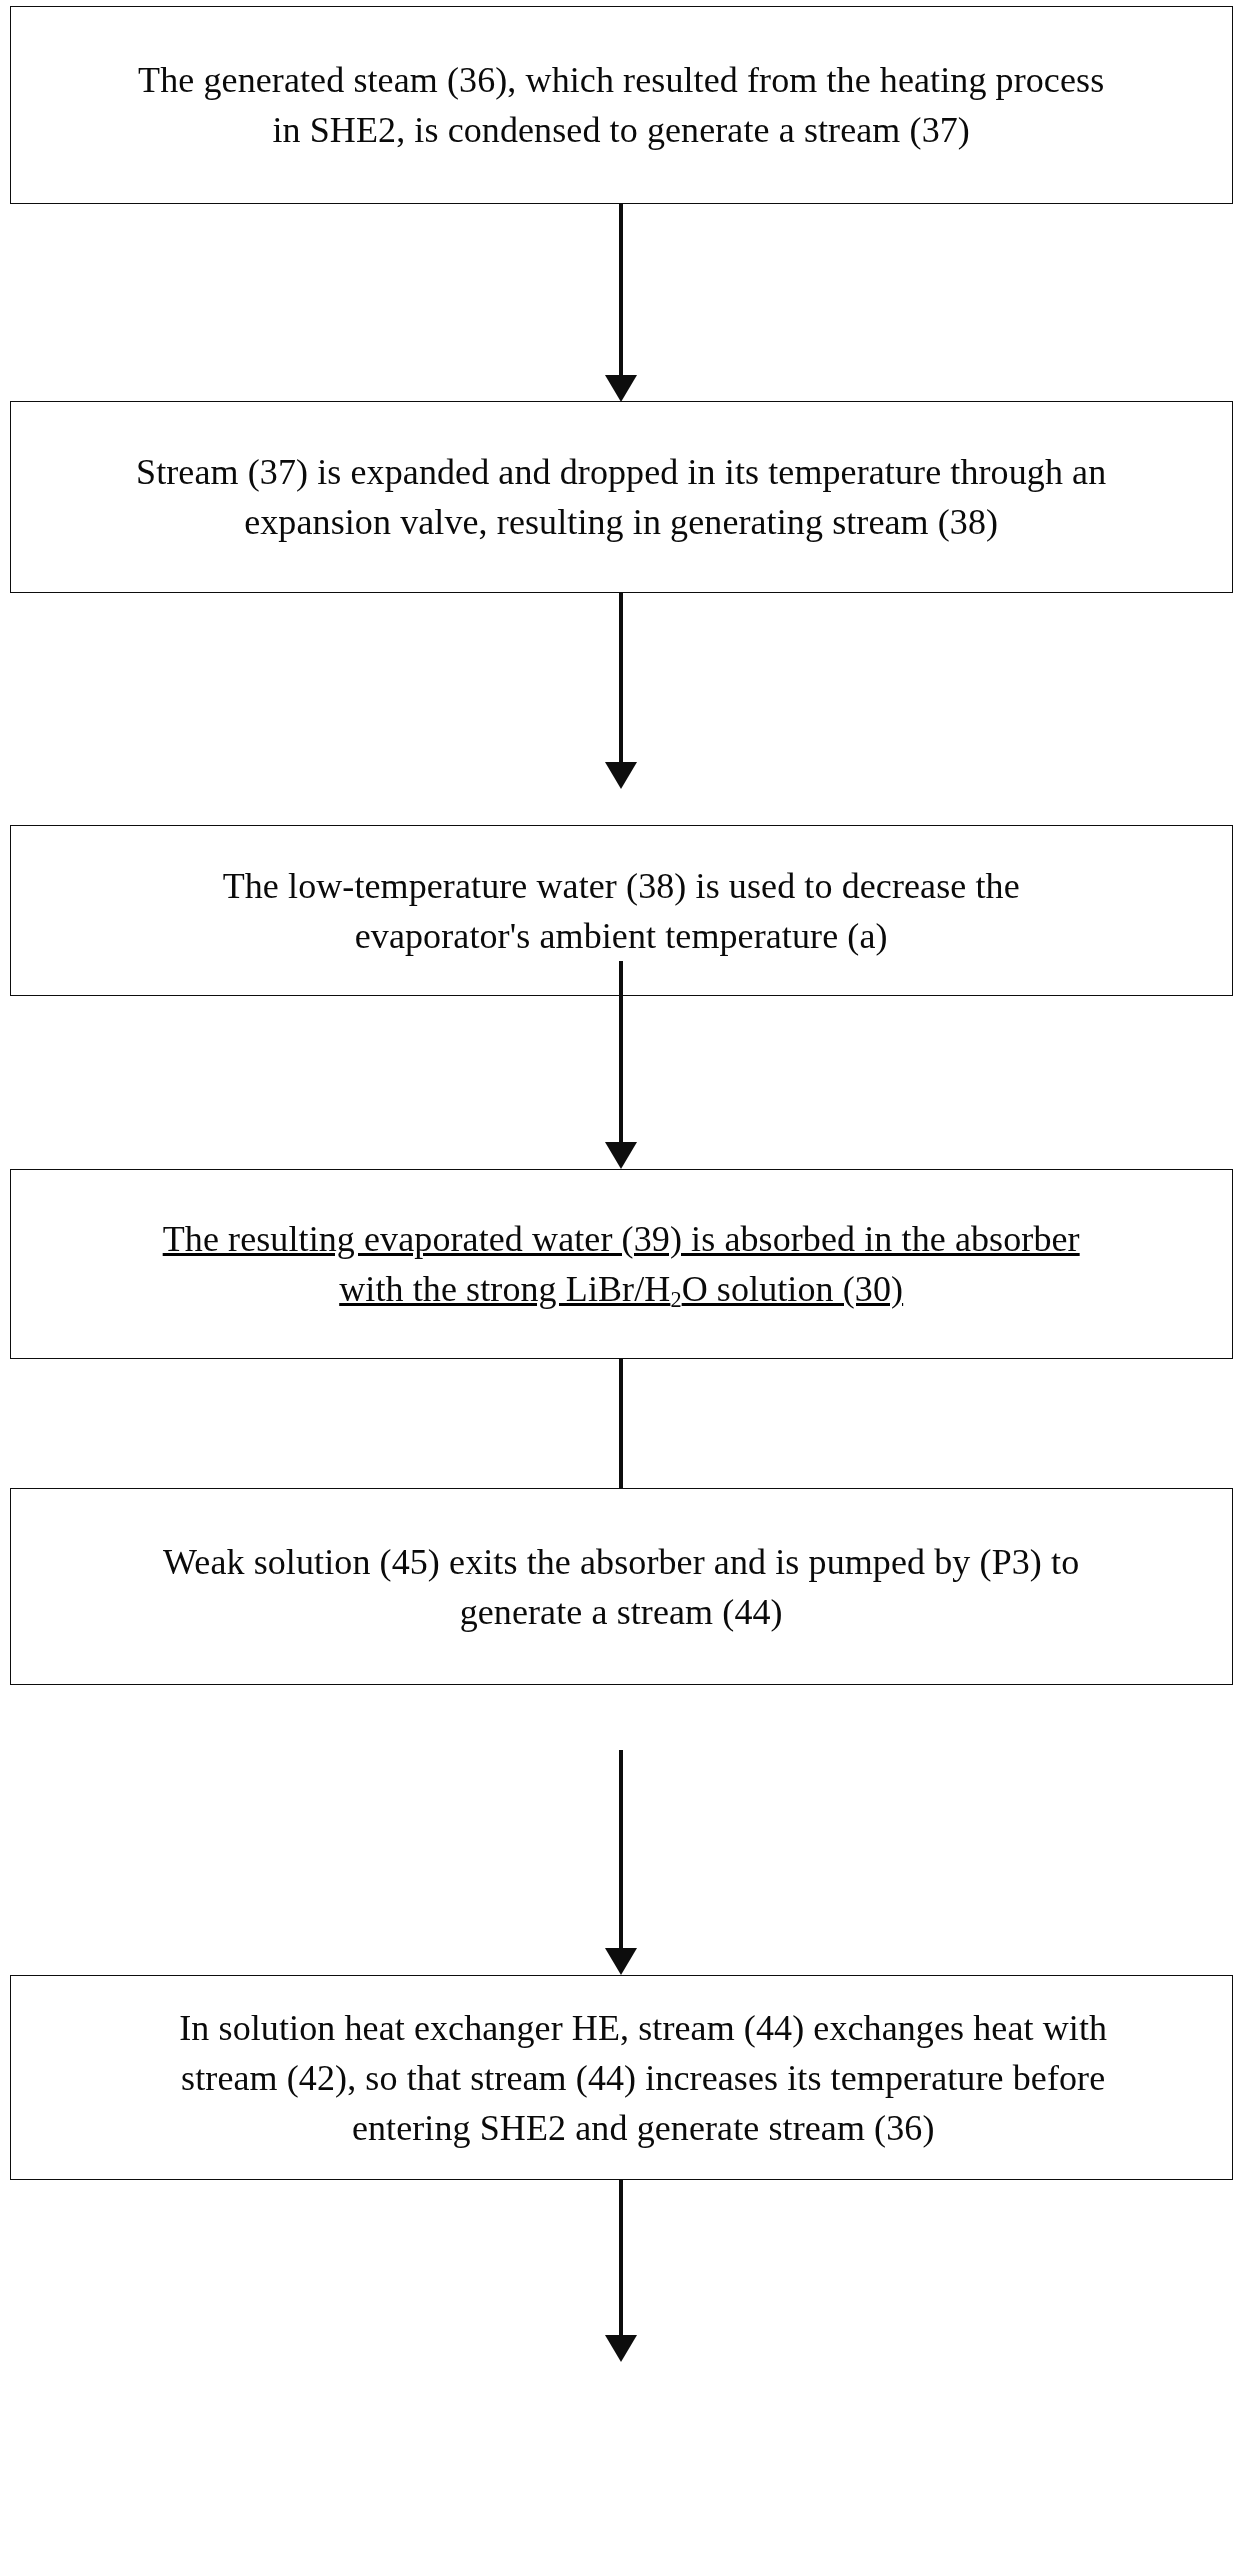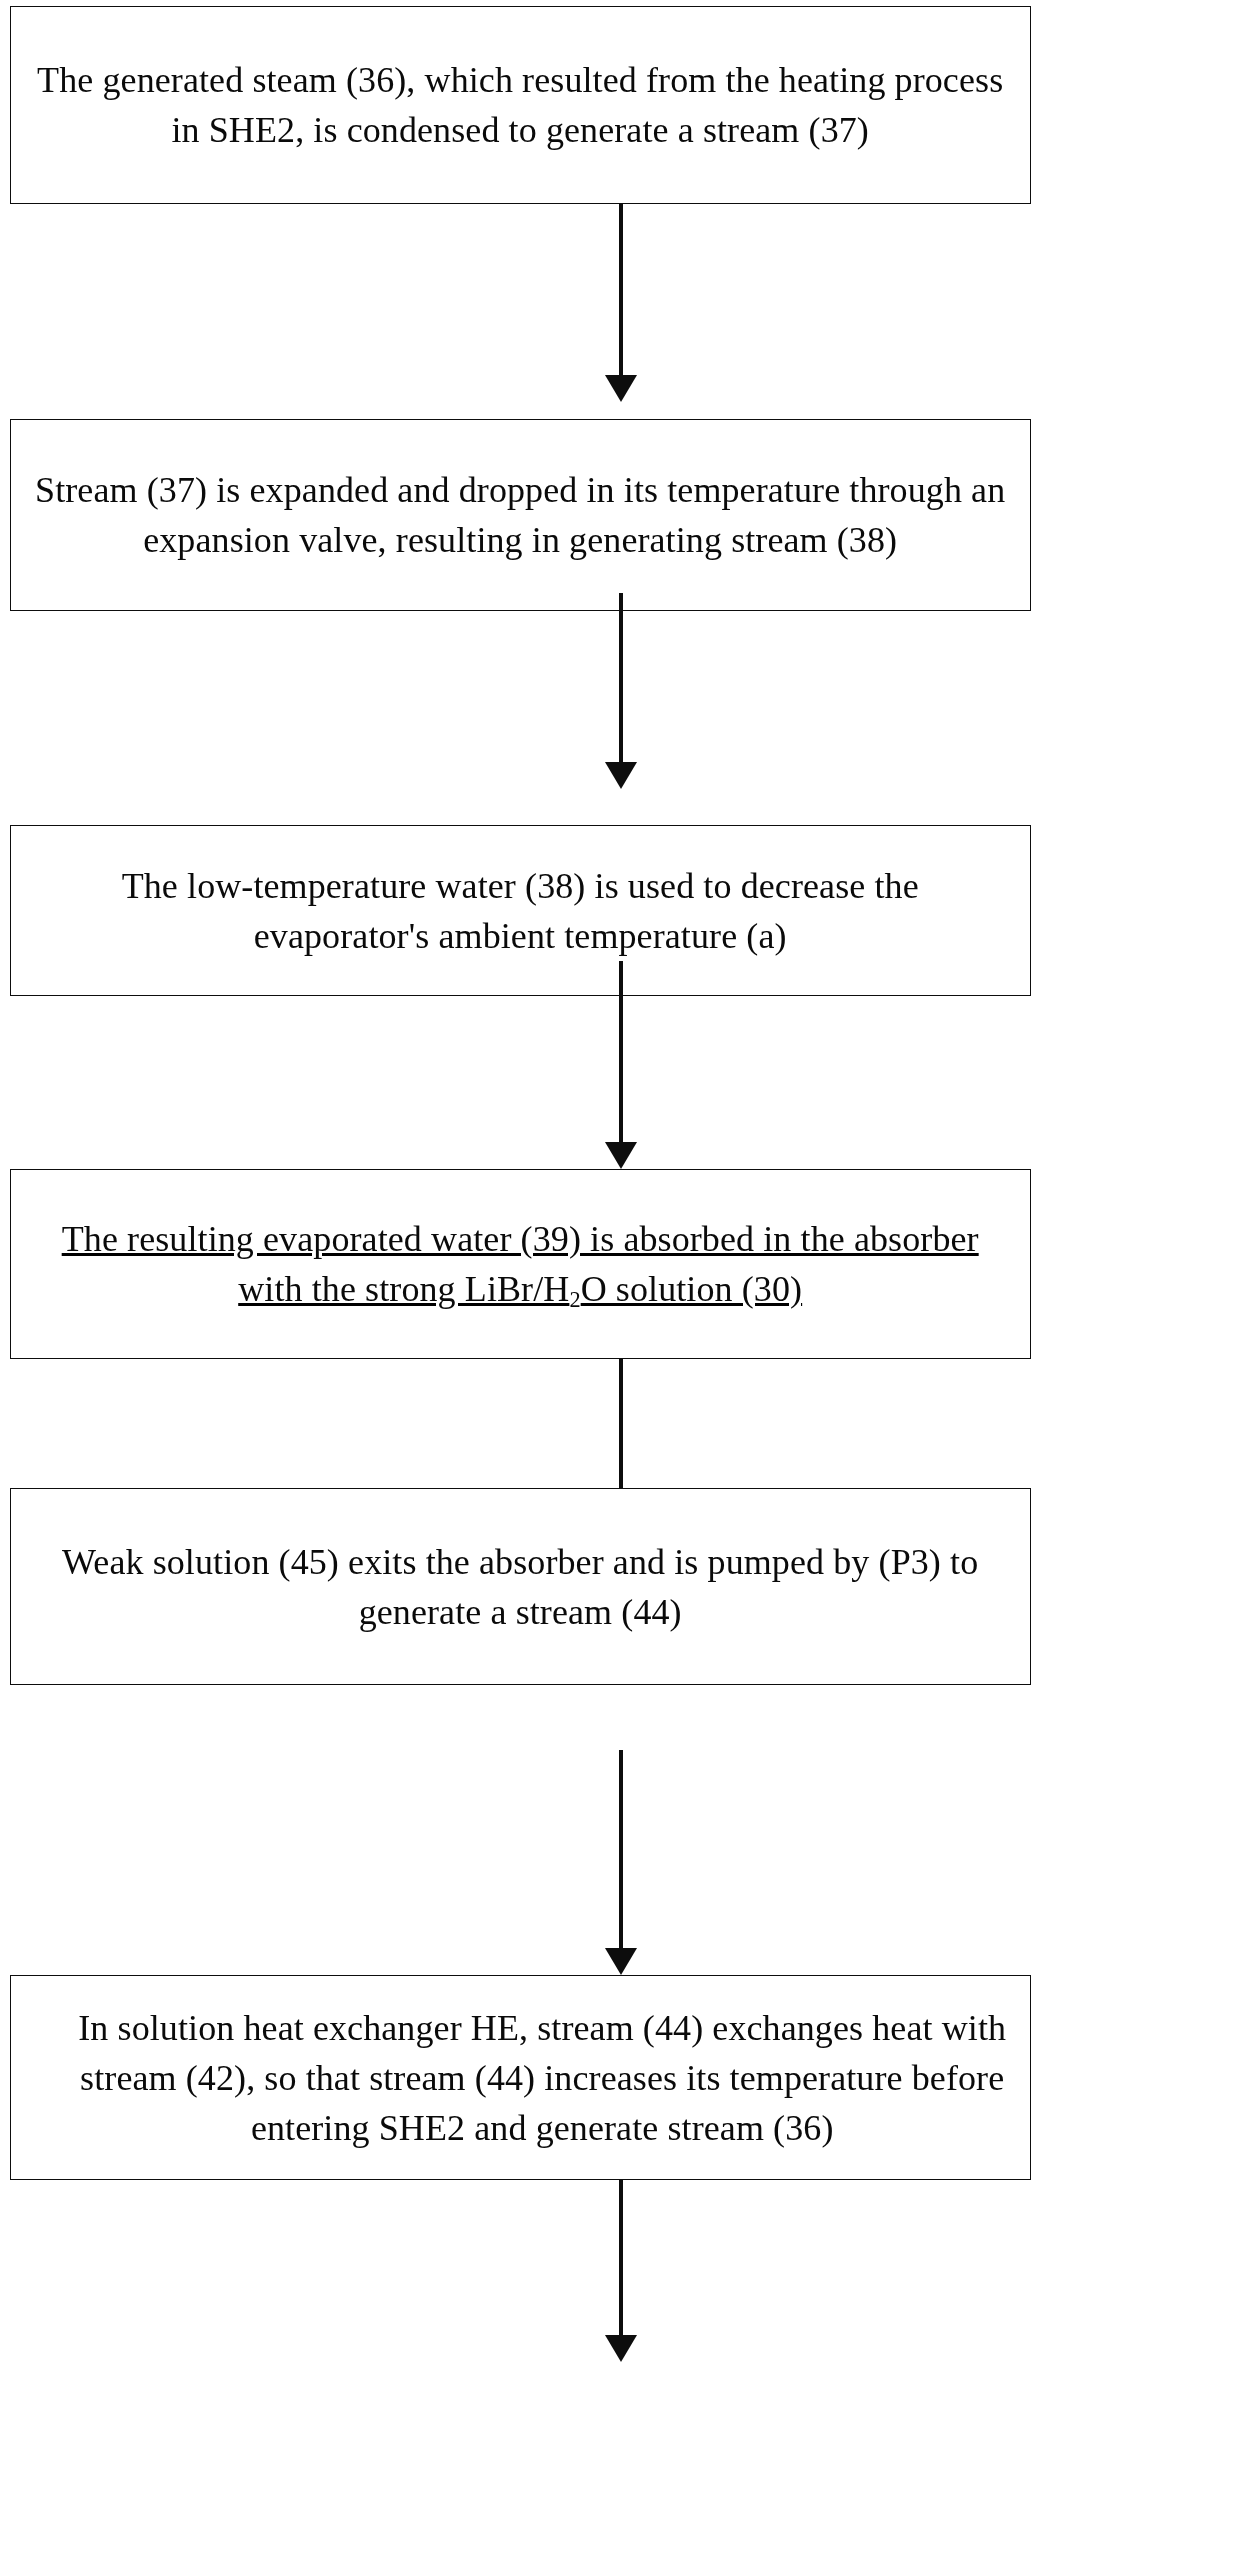--- a/index.html
+++ b/index.html
@@ -17,21 +17,21 @@
 
   #flowchart {
     position: relative;
     width: 1242px;
     height: 2576px;
   }
 
   .node-box {
     position: absolute;
     left: 9.7px;
-    width: 1021px;
+    width: 1223px;
     box-sizing: border-box;
     border: 1.7px solid #0d0d0d;
     background: #ffffff;
     display: flex;
     align-items: center;
     justify-content: center;
   }
 
   .node-text {
     display: block;
@@ -47,21 +47,21 @@
   }
 
   .node-text sub {
     font-size: 0.62em;
     vertical-align: -0.28em;
     line-height: 0;
   }
 
   
   .box-1 { top: 6.3px;   height: 198px; }
-  .box-2 { top: 419px;  height: 192px; }
+  .box-2 { top: 401px;  height: 192px; }
   .box-3 { top: 796px; height: 171px; margin-top: 29px; }
   .box-4 { top: 1169px; height: 190px; text-decoration: underline; }
   .box-5 { top: 1488px; height: 197px; }
   .box-6 { top: 1975px; height: 205px; padding-left: 44px; }
   .box-7 { top: 2362px; height: 203px; }
 
   
   .connector {
     position: absolute;
     left: 605px;

